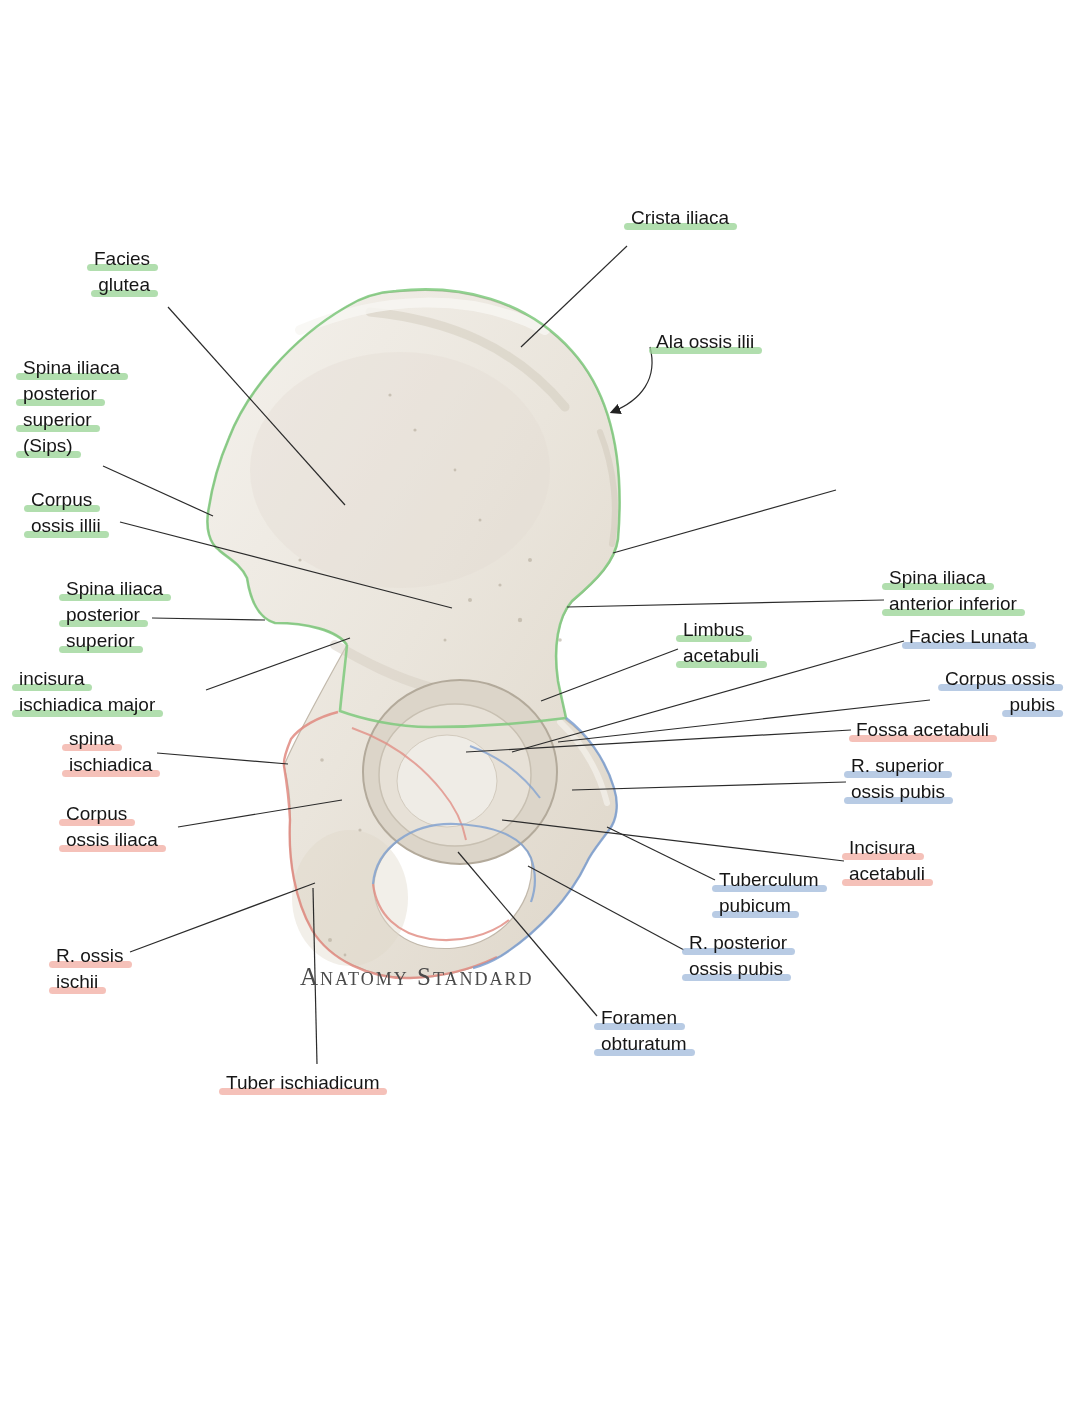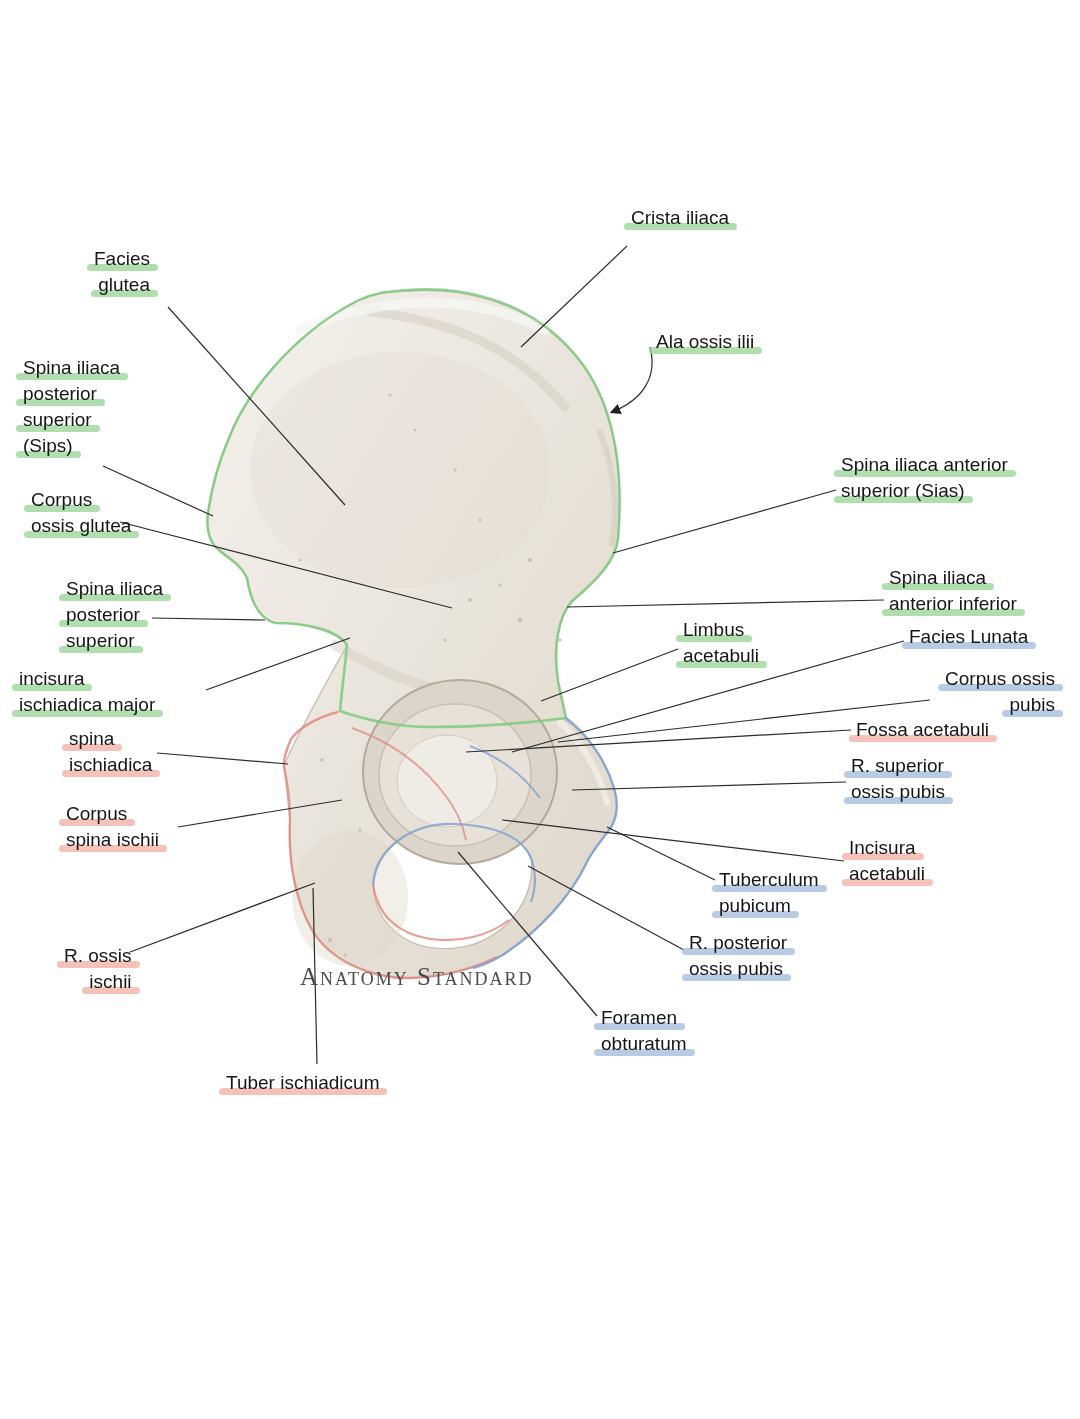--- a/index.html
+++ b/index.html
@@ -135,55 +135,51 @@
         <div><span class="hl" style="--hl: var(--c-ilium);">glutea</span></div>
       </div>
       <div class="label align-left" style="left: 22px; top: 355px;">
         <div><span class="hl" style="--hl: var(--c-ilium);">Spina iliaca</span></div>
         <div><span class="hl" style="--hl: var(--c-ilium);">posterior</span></div>
         <div><span class="hl" style="--hl: var(--c-ilium);">superior</span></div>
         <div><span class="hl" style="--hl: var(--c-ilium);">(Sips)</span></div>
       </div>
       <div class="label align-left" style="left: 30px; top: 487px;">
         <div><span class="hl" style="--hl: var(--c-ilium);">Corpus</span></div>
-        <div><span class="hl" style="--hl: var(--c-ilium);">ossis glutea</span></div>
+        <div><span class="hl" style="--hl: var(--c-ilium);">ossis illii</span></div>
       </div>
       <div class="label align-left" style="left: 65px; top: 576px;">
         <div><span class="hl" style="--hl: var(--c-ilium);">Spina iliaca</span></div>
         <div><span class="hl" style="--hl: var(--c-ilium);">posterior</span></div>
         <div><span class="hl" style="--hl: var(--c-ilium);">superior</span></div>
       </div>
       <div class="label align-left" style="left: 18px; top: 666px;">
         <div><span class="hl" style="--hl: var(--c-ilium);">incisura</span></div>
         <div><span class="hl" style="--hl: var(--c-ilium);">ischiadica major</span></div>
       </div>
       <div class="label align-left" style="left: 48px; top: 726px; margin-left: 20px;">
         <div><span class="hl" style="--hl: var(--c-ischium);">spina</span></div>
         <div><span class="hl" style="--hl: var(--c-ischium);">ischiadica</span></div>
       </div>
       <div class="label align-left" style="left: 65px; top: 801px;">
         <div><span class="hl" style="--hl: var(--c-ischium);">Corpus</span></div>
-        <div><span class="hl" style="--hl: var(--c-ischium);">spina ischii</span></div>
-      </div>
-      <div class="label align-left" style="left: 63px; top: 943px; text-align: right;">
+        <div><span class="hl" style="--hl: var(--c-ischium);">ossis iliaca</span></div>
+      </div>
+      <div class="label align-left" style="left: 55px; top: 943px;">
         <div><span class="hl" style="--hl: var(--c-ischium);">R. ossis</span></div>
         <div><span class="hl" style="--hl: var(--c-ischium);">ischii</span></div>
       </div>
       <div class="label align-left" style="left: 225px; top: 1070px;">
         <div><span class="hl" style="--hl: var(--c-ischium);">Tuber ischiadicum</span></div>
       </div>
       <div class="label align-left" style="left: 630px; top: 205px;">
         <div><span class="hl" style="--hl: var(--c-ilium);">Crista iliaca</span></div>
       </div>
       <div class="label align-left" style="left: 655px; top: 329px;">
         <div><span class="hl" style="--hl: var(--c-ilium);">Ala ossis ilii</span></div>
-      </div>
-      <div class="label align-left" style="left: 840px; top: 452px;">
-        <div><span class="hl" style="--hl: var(--c-ilium);">Spina iliaca anterior</span></div>
-        <div><span class="hl" style="--hl: var(--c-ilium);">superior (Sias)</span></div>
       </div>
       <div class="label align-left" style="left: 888px; top: 565px;">
         <div><span class="hl" style="--hl: var(--c-ilium);">Spina iliaca</span></div>
         <div><span class="hl" style="--hl: var(--c-ilium);">anterior inferior</span></div>
       </div>
       <div class="label align-left" style="left: 682px; top: 617px;">
         <div><span class="hl" style="--hl: var(--c-ilium);">Limbus</span></div>
         <div><span class="hl" style="--hl: var(--c-ilium);">acetabuli</span></div>
       </div>
       <div class="label align-left" style="left: 908px; top: 624px;">

